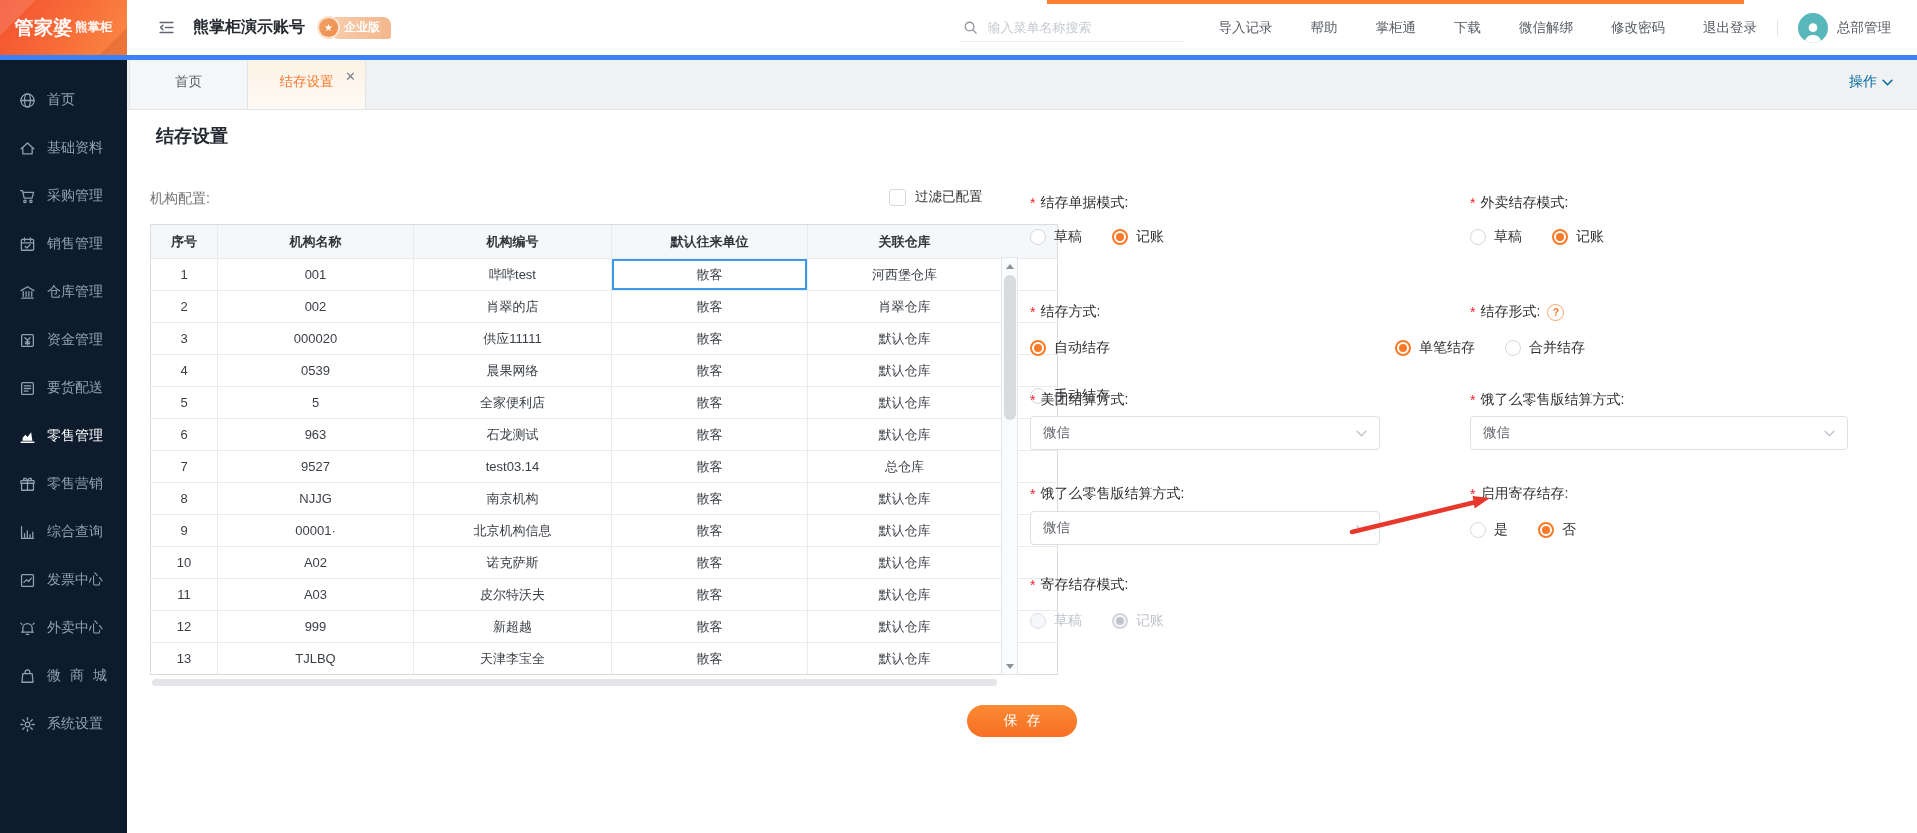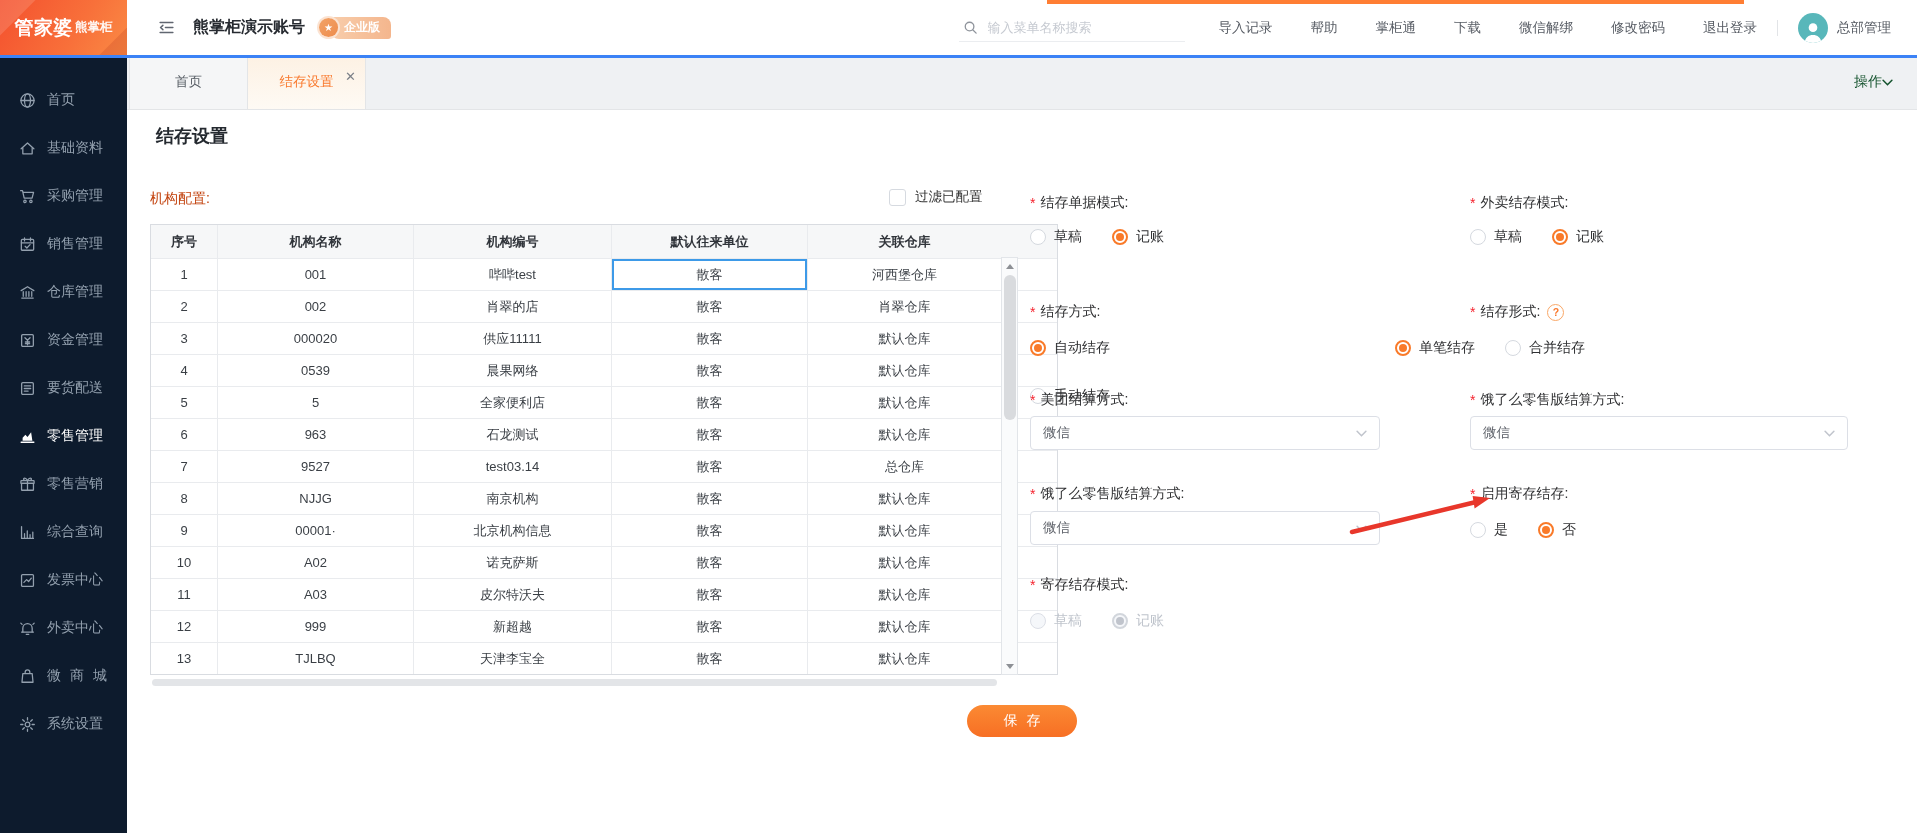--- a/index.html
+++ b/index.html
@@ -5,21 +5,21 @@
   html,body{margin:0;padding:0}
   body{
     width:1917px;height:833px;position:relative;overflow:hidden;background:#fff;
     font-family:"Liberation Sans","DejaVu Sans",sans-serif;color:#333;
     -webkit-font-smoothing:antialiased;
   }
   .top-strip{position:absolute;top:0;left:1047px;width:697px;height:4px;background:#ff7e33;z-index:60}
 
   
   header{position:absolute;top:0;left:0;width:1917px;height:55px;background:#fff;
-    display:flex;align-items:center;border-bottom:3px solid #3b82f6;z-index:40}
+    display:flex;align-items:center;border-bottom:5px solid #3b82f6;z-index:40}
   .logo{width:127px;height:55px;flex:none;position:relative;overflow:hidden;
     background:linear-gradient(120deg,#f4512e 0%,#f8703a 60%,#fa8a45 100%);
     display:flex;align-items:center;justify-content:center;color:#fff}
   .logo::before{content:"";position:absolute;width:70px;height:70px;background:rgba(255,255,255,.14);
     transform:rotate(45deg);left:-42px;top:-42px}
   .logo::after{content:"";position:absolute;width:70px;height:70px;background:rgba(165,40,20,.18);
     transform:rotate(45deg);right:-46px;bottom:-46px}
   .logo-brand{font-size:19px;font-weight:bold;letter-spacing:.5px;position:relative;z-index:2}
   .logo-product{font-size:12.5px;font-weight:bold;margin-left:2px;opacity:.95;position:relative;z-index:2}
   .collapse-btn{margin-left:31px;color:#606670;display:flex;cursor:pointer}
@@ -53,27 +53,27 @@
   .side-label.justify{width:60px;text-align:justify;text-align-last:justify}
 
   
   .tabbar{position:absolute;top:55px;left:127px;width:1790px;height:55px;background:#eff1f3;
     border-bottom:1px solid #e3e5e7;display:flex;padding-left:2px;box-sizing:border-box}
   .tab{width:117px;height:54px;display:flex;align-items:center;justify-content:center;position:relative;
     font-size:13.5px;color:#595f66;background:#f5f6f7;border-right:1px solid #e3e5e7;cursor:pointer}
   .tab:first-child{border-left:1px solid #e3e5e7}
   .tab.active{background:linear-gradient(180deg,#fdf1e3 0%,#fefaf4 100%);color:#f9792d}
   .tab .close{position:absolute;right:9px;top:15px;font-size:13px;color:#7a7f87;line-height:1;cursor:pointer}
-  .action-link{margin-left:auto;align-self:center;margin-right:24px;color:#14532d;font-size:14px;
-    display:flex;align-items:center;cursor:pointer}
+  .action-link{margin-left:auto;align-self:center;margin-right:24px;color:#0369a1;font-size:14px;
+    display:flex;align-items:center;gap:5px;cursor:pointer}
 
   
   main{position:absolute;top:110px;left:127px;width:1790px;height:723px;background:#fff}
   .page-title{position:absolute;left:29px;top:14px;margin:0;font-size:18px;font-weight:bold;color:#24292f}
-  .org-label{position:absolute;left:23px;top:80px;font-size:14px;color:#c2410c}
+  .org-label{position:absolute;left:23px;top:80px;font-size:14px;color:#737373}
   .filter-box{position:absolute;left:762px;top:78px;display:flex;align-items:center;gap:9px;
     font-size:13.5px;color:#333;cursor:pointer}
   .checkbox{width:15px;height:15px;border:1px solid #d6dae0;border-radius:3px;background:#fff;flex:none}
 
   
   .grid-table{position:absolute;left:23px;top:114px;width:908px;border:1px solid #d9dce1;
     box-sizing:border-box;background:#fff}
   .t-row{display:grid;grid-template-columns:67px 196px 198px 196px 193px;height:32px;
     border-top:1px solid #e9ebee;box-sizing:border-box}
   .t-head{height:33px;background:#f6f7f8;border-top:none;font-weight:bold}

